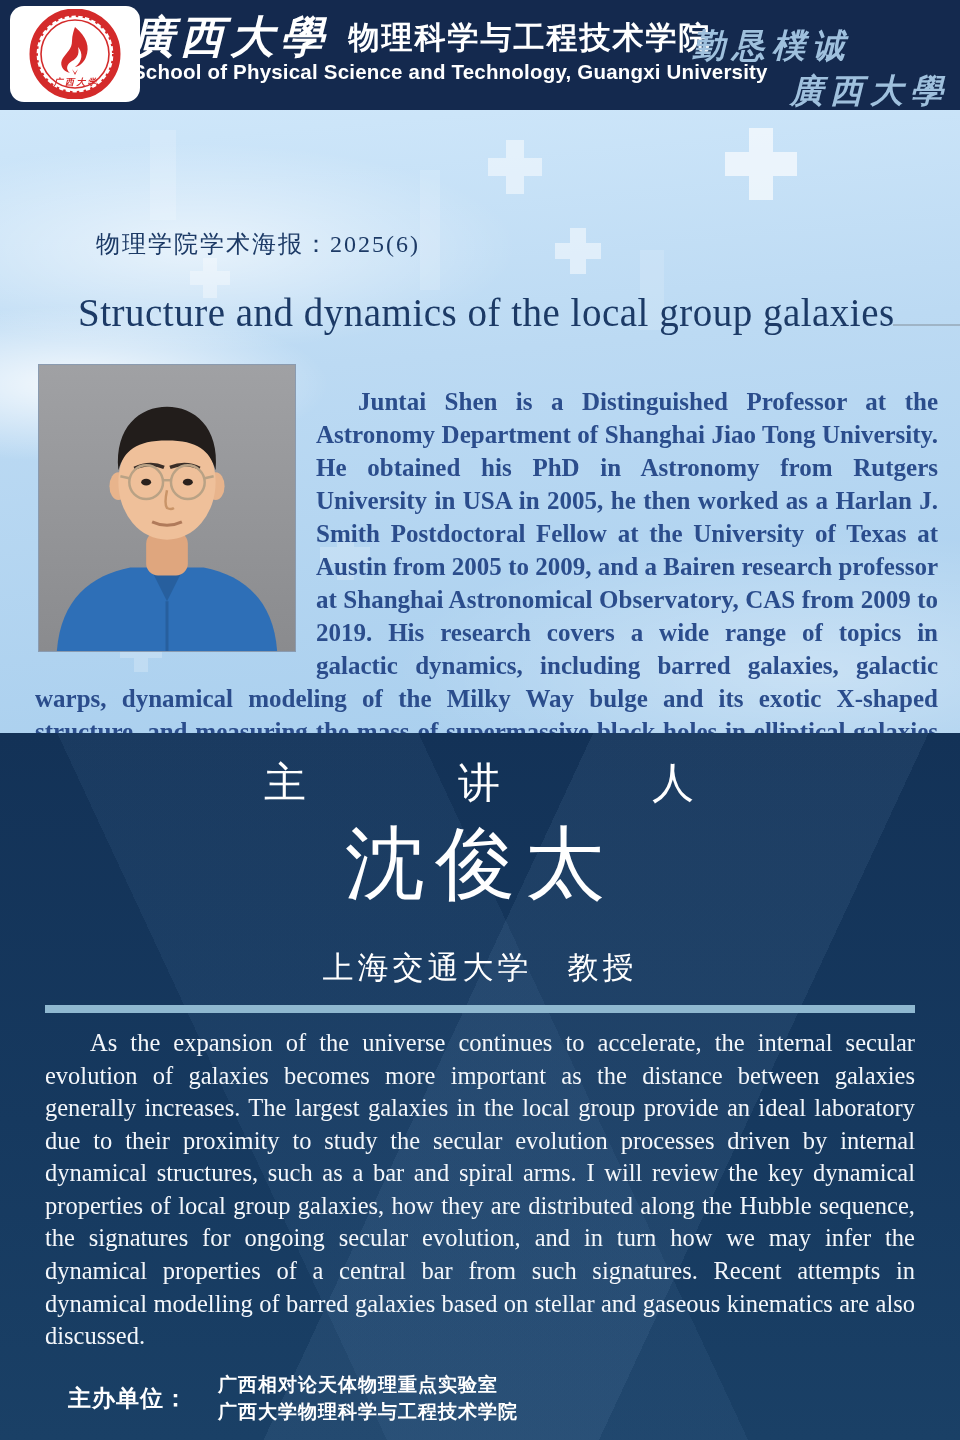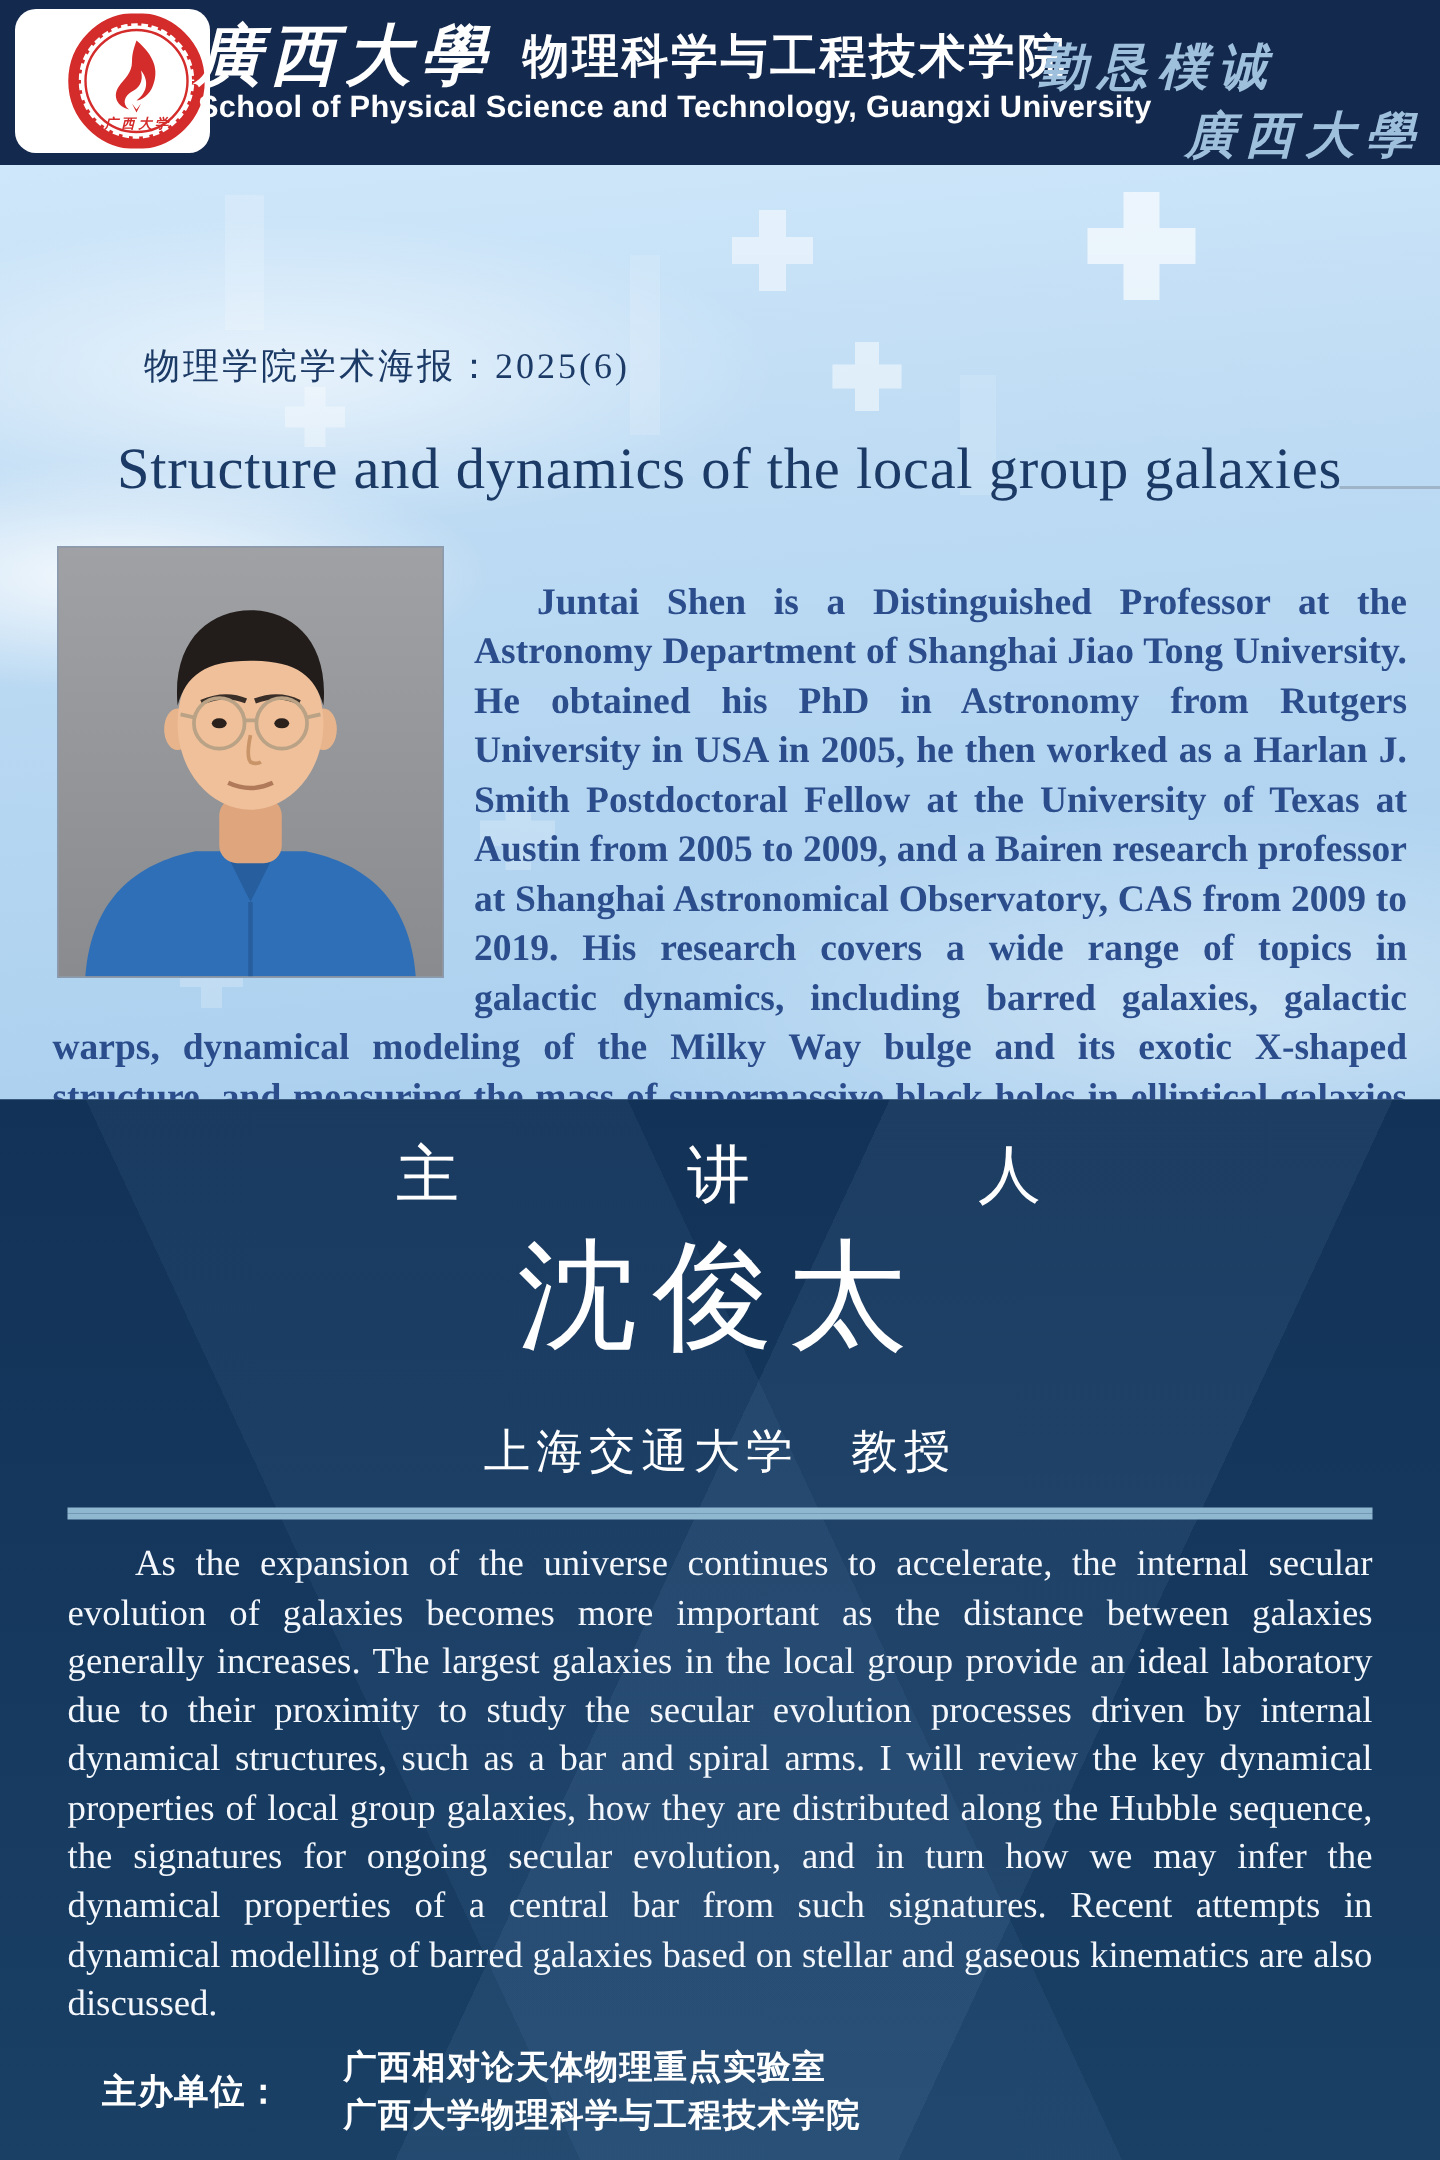--- a/index.html
+++ b/index.html
@@ -9,21 +9,21 @@
     font-family:"Liberation Sans",sans-serif;
   }
 
   
   .header{
     position:relative;height:110px;background:#14294e;color:#fff;
     display:flex;align-items:center;
   }
   .logo-wrap{
     position:absolute;left:10px;top:6px;width:130px;height:96px;
-    background:#fff;border-radius:14px;display:flex;align-items:center;justify-content:flex-end;
+    background:#fff;border-radius:14px;display:flex;align-items:center;justify-content:center;
   }
   .header-titles{position:absolute;left:130px;top:8px;white-space:nowrap;}
   .uni-script{
     font-family:"Liberation Serif",serif;font-style:italic;font-weight:bold;
     font-size:44px;letter-spacing:6px;vertical-align:middle;
   }
   .school-cn{
     font-family:"Liberation Sans",sans-serif;font-weight:bold;
     font-size:31px;margin-left:14px;vertical-align:middle;letter-spacing:2px;
   }
@@ -112,21 +112,21 @@
   .abstract{
     margin:14px 45px 0 45px;
     font-family:"Liberation Serif",serif;font-size:24.5px;line-height:1.33;
     text-align:justify;text-indent:45px;color:#f4f7fb;
   }
   .footer{
     position:absolute;left:0;bottom:14px;width:100%;
     display:flex;align-items:center;font-weight:bold;
   }
   .host-label{margin-left:68px;font-size:23px;letter-spacing:1px;}
-  .hosts{margin-left:41px;font-size:22px;line-height:1.45;letter-spacing:1px;}
+  .hosts{margin-left:30px;font-size:19px;line-height:1.45;letter-spacing:1px;}
 </style>
 </head>
 <body>
 
 <div class="poster">
 
   <div class="header">
     <div class="logo-wrap">
       <svg width="98" height="90" viewBox="0 0 98 90">
         <circle cx="49" cy="45" r="42" fill="#ffffff" stroke="#d42b2b" stroke-width="7"></circle>

